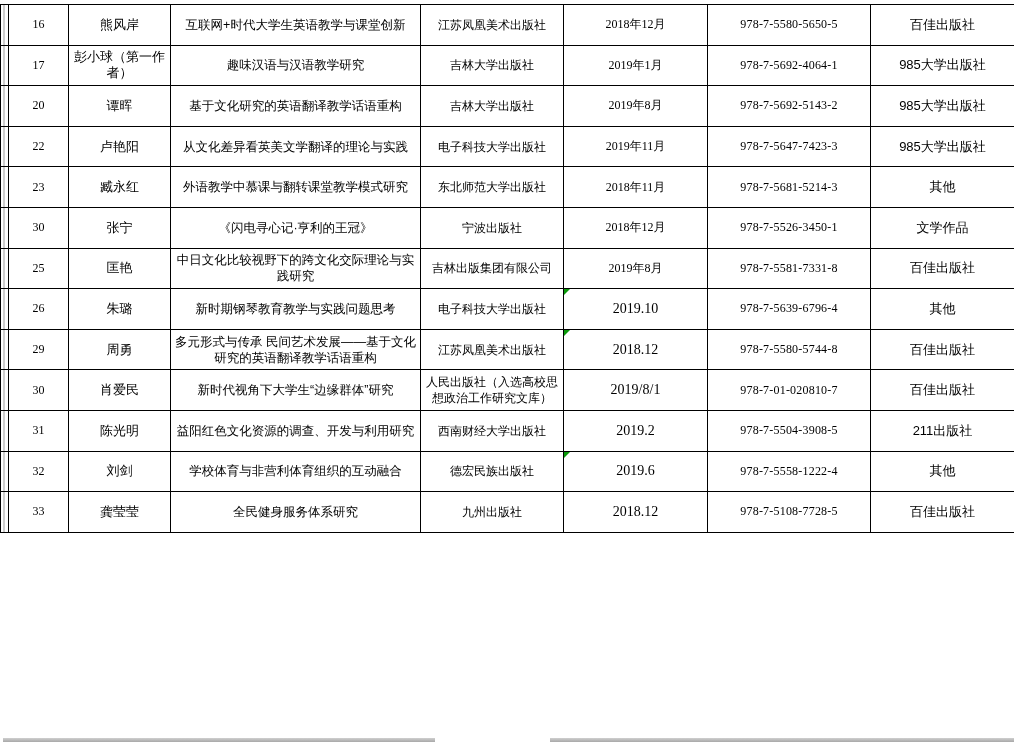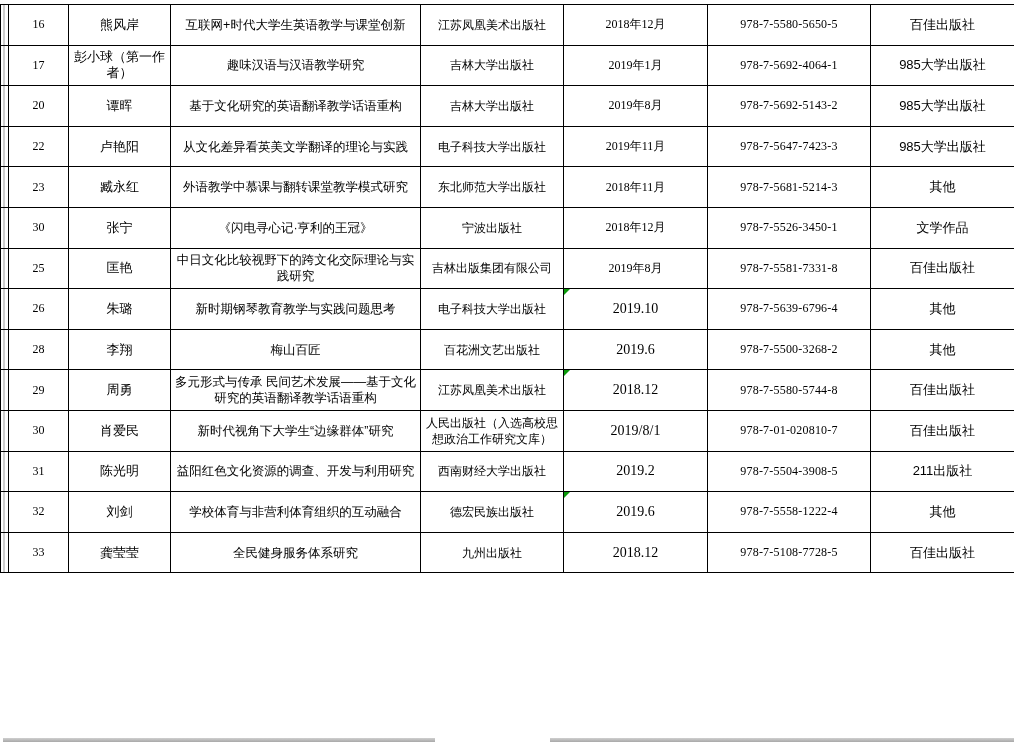--- a/index.html
+++ b/index.html
@@ -130,30 +130,20 @@
           <td class="c-num">26</td>
           <td class="c-author">朱璐</td>
           <td class="c-title">新时期钢琴教育教学与实践问题思考</td>
           <td class="c-publisher">电子科技大学出版社</td>
           <td class="c-date">2019.10<span class="flag"></span></td>
           <td class="c-isbn">978-7-5639-6796-4</td>
           <td class="c-category">其他</td>
         </tr>
         <tr>
           <td class="c-gutter"></td>
-          <td class="c-num">28</td>
-          <td class="c-author">李翔</td>
-          <td class="c-title">梅山百匠</td>
-          <td class="c-publisher">百花洲文艺出版社</td>
-          <td class="c-date">2019.6</td>
-          <td class="c-isbn">978-7-5500-3268-2</td>
-          <td class="c-category">其他</td>
-        </tr>
-        <tr>
-          <td class="c-gutter"></td>
           <td class="c-num">29</td>
           <td class="c-author">周勇</td>
           <td class="c-title">多元形式与传承 民间艺术发展——基于文化研究的英语翻译教学话语重构</td>
           <td class="c-publisher">江苏凤凰美术出版社</td>
           <td class="c-date">2018.12<span class="flag"></span></td>
           <td class="c-isbn">978-7-5580-5744-8</td>
           <td class="c-category">百佳出版社</td>
         </tr>
         <tr>
           <td class="c-gutter"></td>

